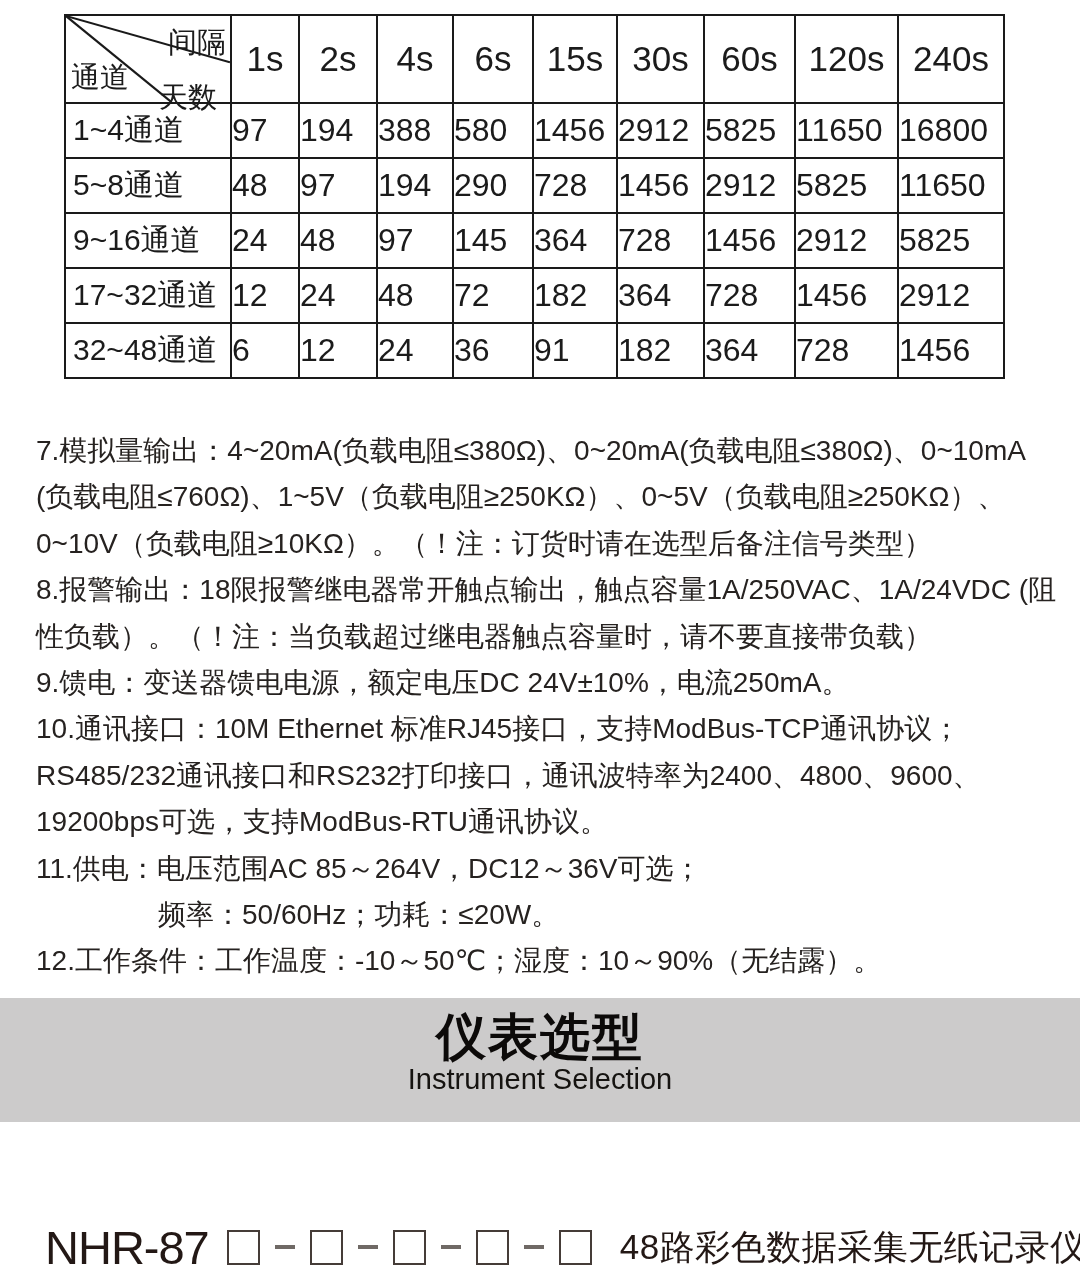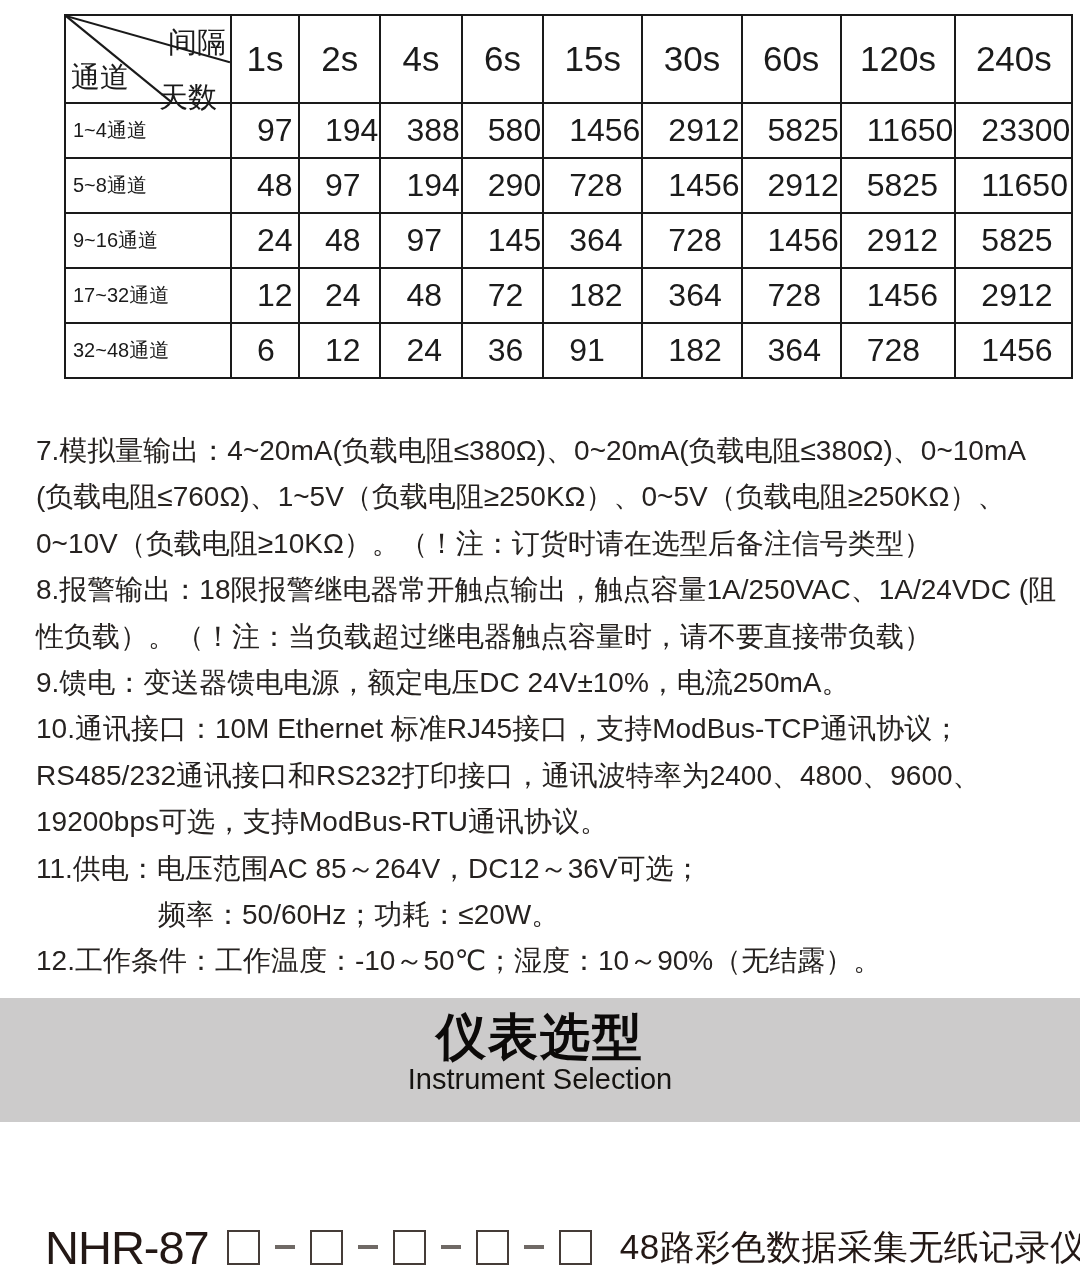--- a/index.html
+++ b/index.html
@@ -17,22 +17,22 @@
   .spec-table th, .spec-table td { border:2px solid #1a1a1a; background:#fff; }
   .spec-table thead tr { height:88px; }
   .spec-table tbody tr { height:55px; }
   th.corner { position:relative; padding:0; }
   th.corner svg { position:absolute; left:0; top:0; width:100%; height:100%; display:block; }
   .corner-lbl { position:absolute; font-size:29px; font-weight:400; color:#1b1b1b; white-space:nowrap; }
   .lbl-interval { top:7px; right:4px; }
   .lbl-days     { top:62px; left:93px; }
   .lbl-channel  { bottom:4px; left:5px; }
   .col-h { font-size:35px; font-weight:400; text-align:center; }
-  .row-h { font-size:20px; font-weight:400; text-align:left; padding-left:7px; white-space:nowrap; }
-  td.val { font-size:32px; text-align:left; padding-left:25px; }
+  .row-h { font-size:30px; font-weight:400; text-align:left; padding-left:7px; white-space:nowrap; }
+  td.val { font-size:32px; text-align:left; padding-left:0; }
 
   
   .specs {
     position:absolute; left:36px; top:428px; width:1030px;
     color:#262220; font-size:28px; font-weight:500;
   }
   .spec-line { height:46.4px; line-height:46.4px; white-space:nowrap; }
 
   
   .band {
@@ -98,21 +98,21 @@
       <tr>
         <th class="row-h">1~4通道</th>
         <td class="val">97</td>
         <td class="val">194</td>
         <td class="val">388</td>
         <td class="val">580</td>
         <td class="val">1456</td>
         <td class="val">2912</td>
         <td class="val">5825</td>
         <td class="val">11650</td>
-        <td class="val">23300</td>
+        <td class="val">16800</td>
       </tr>
       <tr>
         <th class="row-h">5~8通道</th>
         <td class="val">48</td>
         <td class="val">97</td>
         <td class="val">194</td>
         <td class="val">290</td>
         <td class="val">728</td>
         <td class="val">1456</td>
         <td class="val">2912</td>

